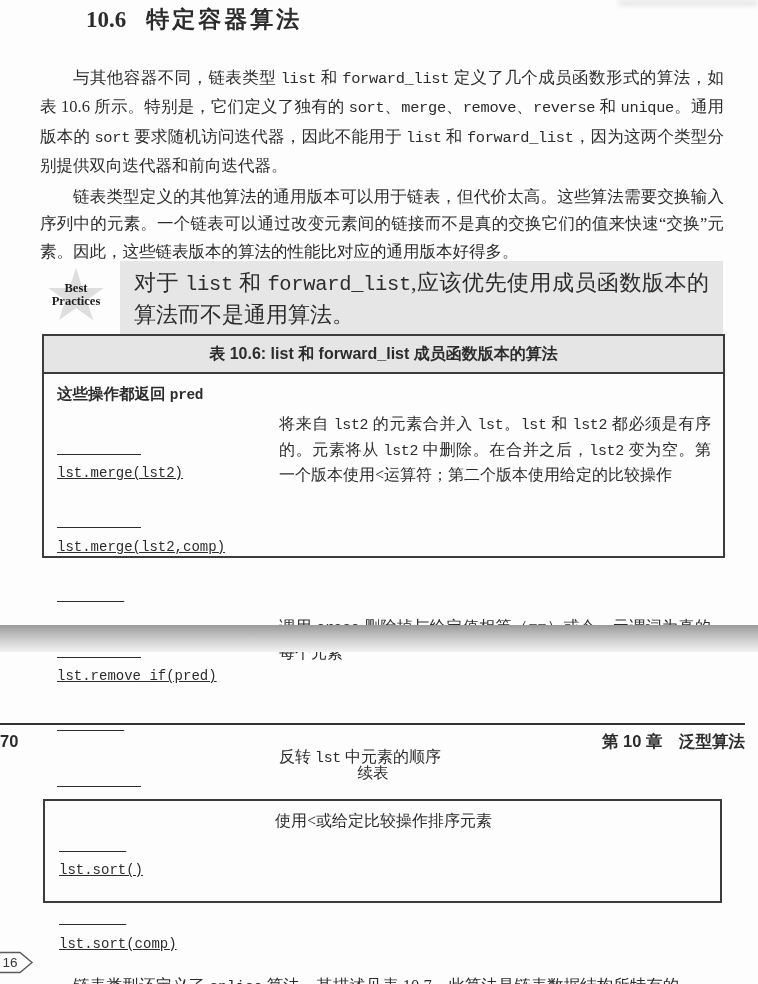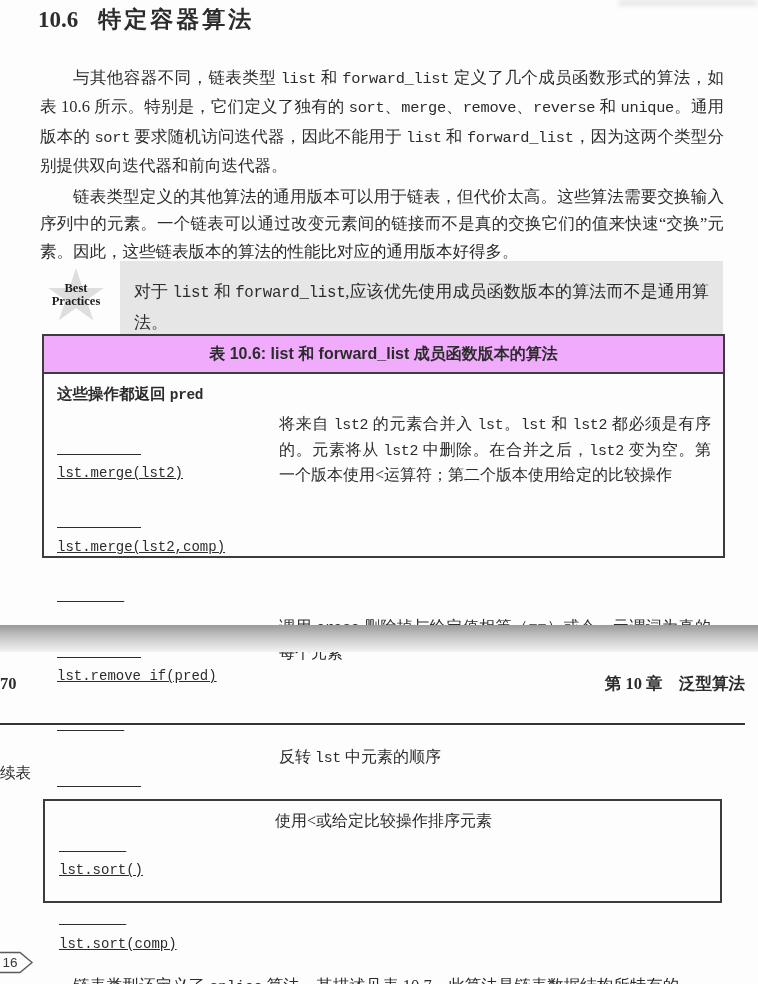--- a/index.html
+++ b/index.html
@@ -4,55 +4,55 @@
 <style>
   html,body{margin:0;padding:0;background:#888;}
   #page{position:relative;width:758px;height:984px;background:#fdfdfd;overflow:hidden;
         color:#2c2c2c;font-family:"Liberation Serif","DejaVu Serif",serif;}
   .abs{position:absolute;}
   
   .icode{font-family:"Liberation Mono","DejaVu Sans Mono",monospace;font-size:0.93em;letter-spacing:-0.3px;}
   .itxt{}
   
   .h1{top:4px;left:38px;display:flex;gap:20px;font-weight:bold;font-size:23px;align-items:baseline;}
-  .h1 .num{font-family:"Liberation Serif","DejaVu Serif",serif;}
+  .h1 .num{font-family:"Liberation Serif","DejaVu Serif",serif;margin-left:48px;}
   .h1 .ttl{font-family:"Liberation Sans","DejaVu Sans",sans-serif;letter-spacing:3px;}
   
   .bodyp{width:684px;left:40px;text-align:justify;font-size:16.5px;line-height:27.5px;text-indent:33px;}
   
   .bp-star{left:30px;top:253px;width:92px;height:84px;text-align:center;}
   .bp-star .glyph{font-size:72px;line-height:84px;color:#dedede;font-family:"DejaVu Sans",sans-serif;}
   .bp-label{position:absolute;top:29px;left:0;width:100%;text-align:center;
             font-weight:bold;font-size:12.5px;line-height:13px;color:#1e1e1e;}
   .bp-box{left:120px;top:261px;width:603px;box-sizing:border-box;background:#e6e6e6;
-          padding:16px 14px 9px 14px;font-size:17px;line-height:30px;text-align:justify;}
+          padding:7px 14px 9px 14px;font-size:22px;line-height:30px;text-align:justify;}
   
   .tbl{box-sizing:border-box;border:2px solid #3c3c3c;background:#fdfdfd;}
   .tbl1{left:42px;top:334px;width:683px;height:224px;}
-  .tbl-caption{background:#f0abfc;border-bottom:2px solid #3c3c3c;height:36px;line-height:36px;
+  .tbl-caption{background:#e5e5e5;border-bottom:2px solid #3c3c3c;height:36px;line-height:36px;
                text-align:center;font-family:"Liberation Sans","DejaVu Sans",sans-serif;
                font-weight:bold;font-size:16px;}
   .tbl-body{padding:5px 10px 0 13px;}
   .tbl-sub{font-family:"Liberation Sans","DejaVu Sans",sans-serif;font-weight:bold;
            font-size:15.5px;line-height:25px;margin-top:2px;}
   .trow{display:flex;}
   .tcode{flex:0 0 222px;font-family:"Liberation Mono","DejaVu Sans Mono",monospace;
          font-size:14px;line-height:24.5px;white-space:pre;text-decoration:underline;}
   .tdesc{flex:1;font-size:16px;line-height:24.5px;text-align:justify;padding-right:2px;}
   .mt4{margin-top:4px;} .mt7{margin-top:7px;} .mt2{margin-top:2px;}
   .tbl2{left:43px;top:799px;width:679px;height:104px;padding:6px 10px 0 14px;}
   .tbl2 .tcode{flex:0 0 216px;}
   
   .band{left:0;top:625px;width:758px;height:27px;
         background:linear-gradient(to bottom,#9a9a9a 0%,#c6c6c6 45%,#f3f3f3 100%);}
   
-  .p2head{left:0;top:673px;width:745px;display:flex;justify-content:space-between;align-items:baseline;
-          font-family:Liberation Serif, serif;font-weight:bold;font-size:16.5px;text-align:right;}
+  .p2head{left:0;top:731px;width:745px;display:flex;justify-content:space-between;align-items:baseline;
+          font-family:Liberation Sans, sans-serif;font-weight:bold;font-size:16.5px;text-align:right;}
   .p2rule{left:0;top:723px;width:745px;height:2px;background:#333;}
-  .contlabel{left:0;top:763px;width:722px;text-align:left;font-size:15.5px;}
+  .contlabel{left:0;top:763px;width:722px;text-align:center;font-size:15.5px;padding-left:12px;}
   
   .splice-head{left:4px;top:968px;display:flex;align-items:center;gap:10px;margin-top:41px;}
   .splice-head .txt{font-family:"Liberation Sans","DejaVu Sans",sans-serif;font-weight:bold;font-size:18px;}
   .marker{left:-14px;top:951px;}
   .p3{top:955px;}
   .smudge{left:618px;top:0;width:140px;height:6px;background:#e8e8e8;filter:blur(2px);border-radius:3px;}
 </style>
 </head>
 <body>
 

